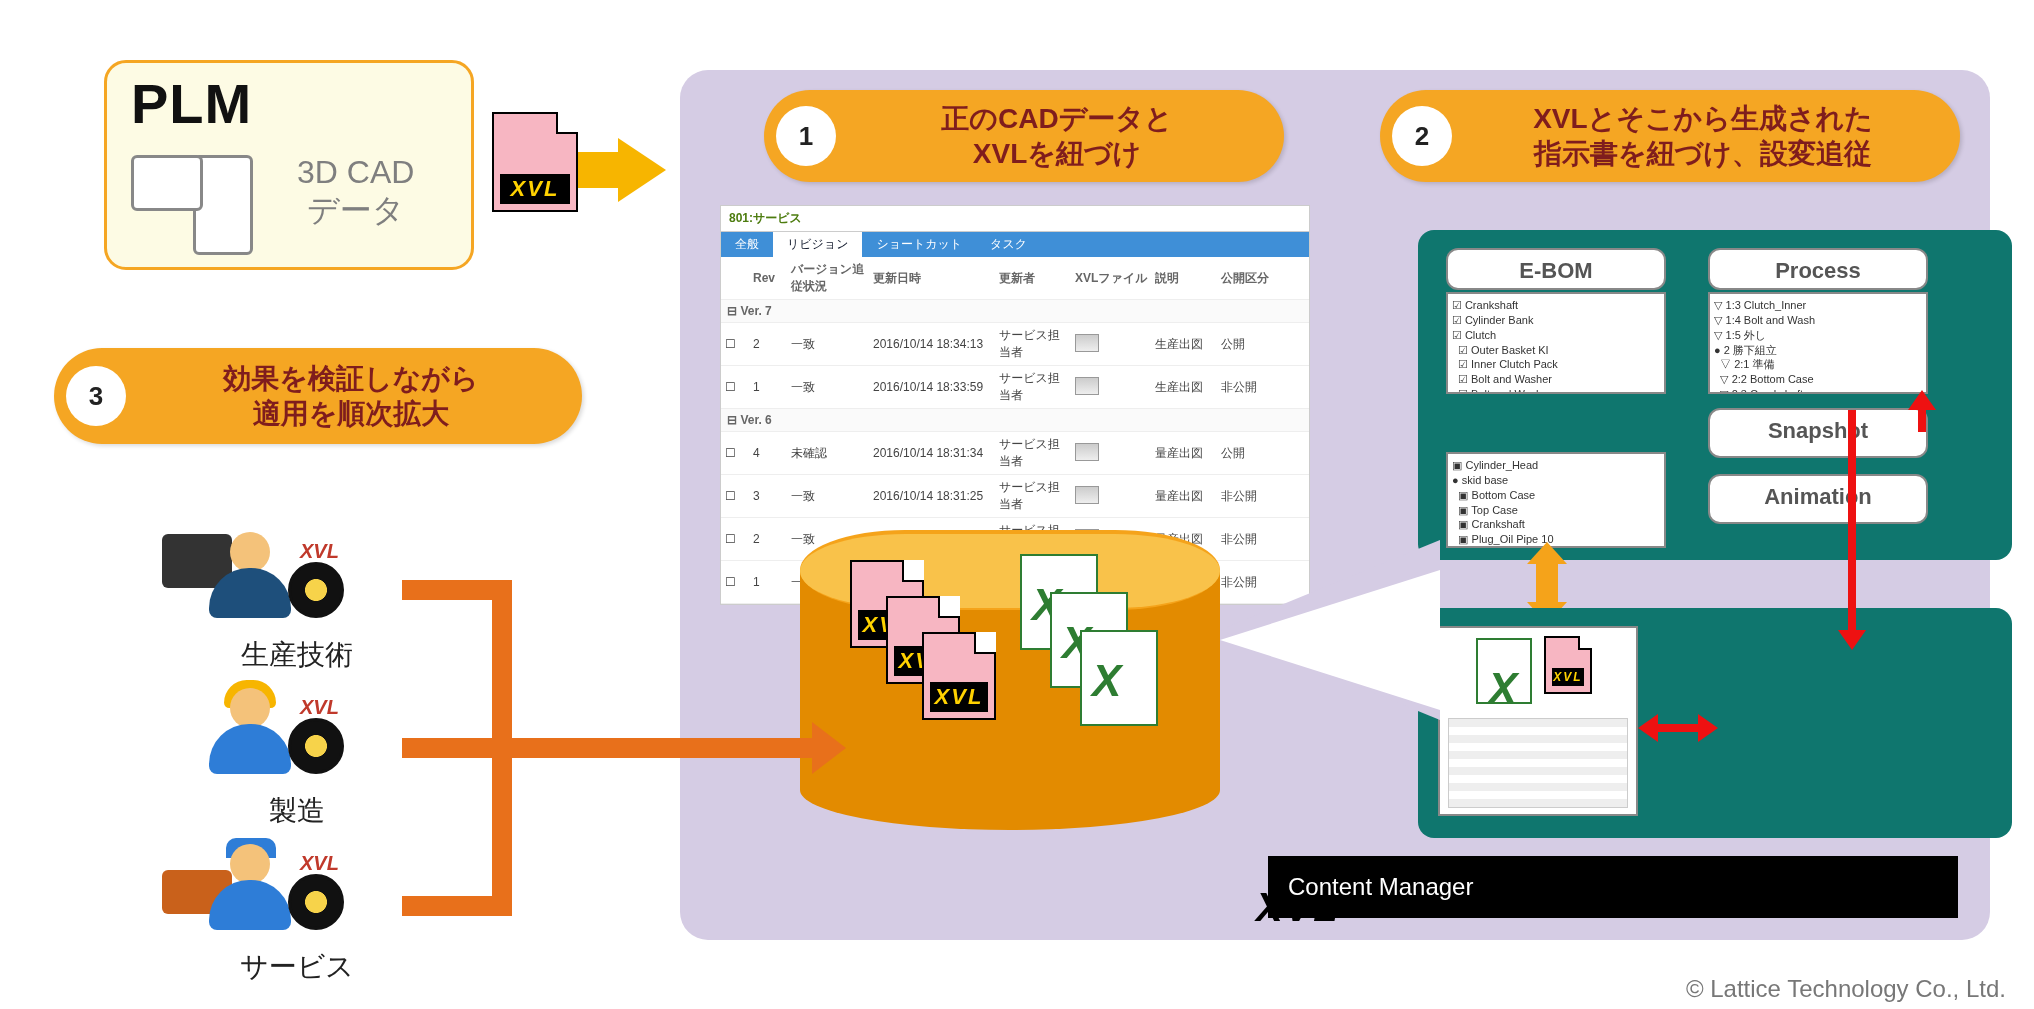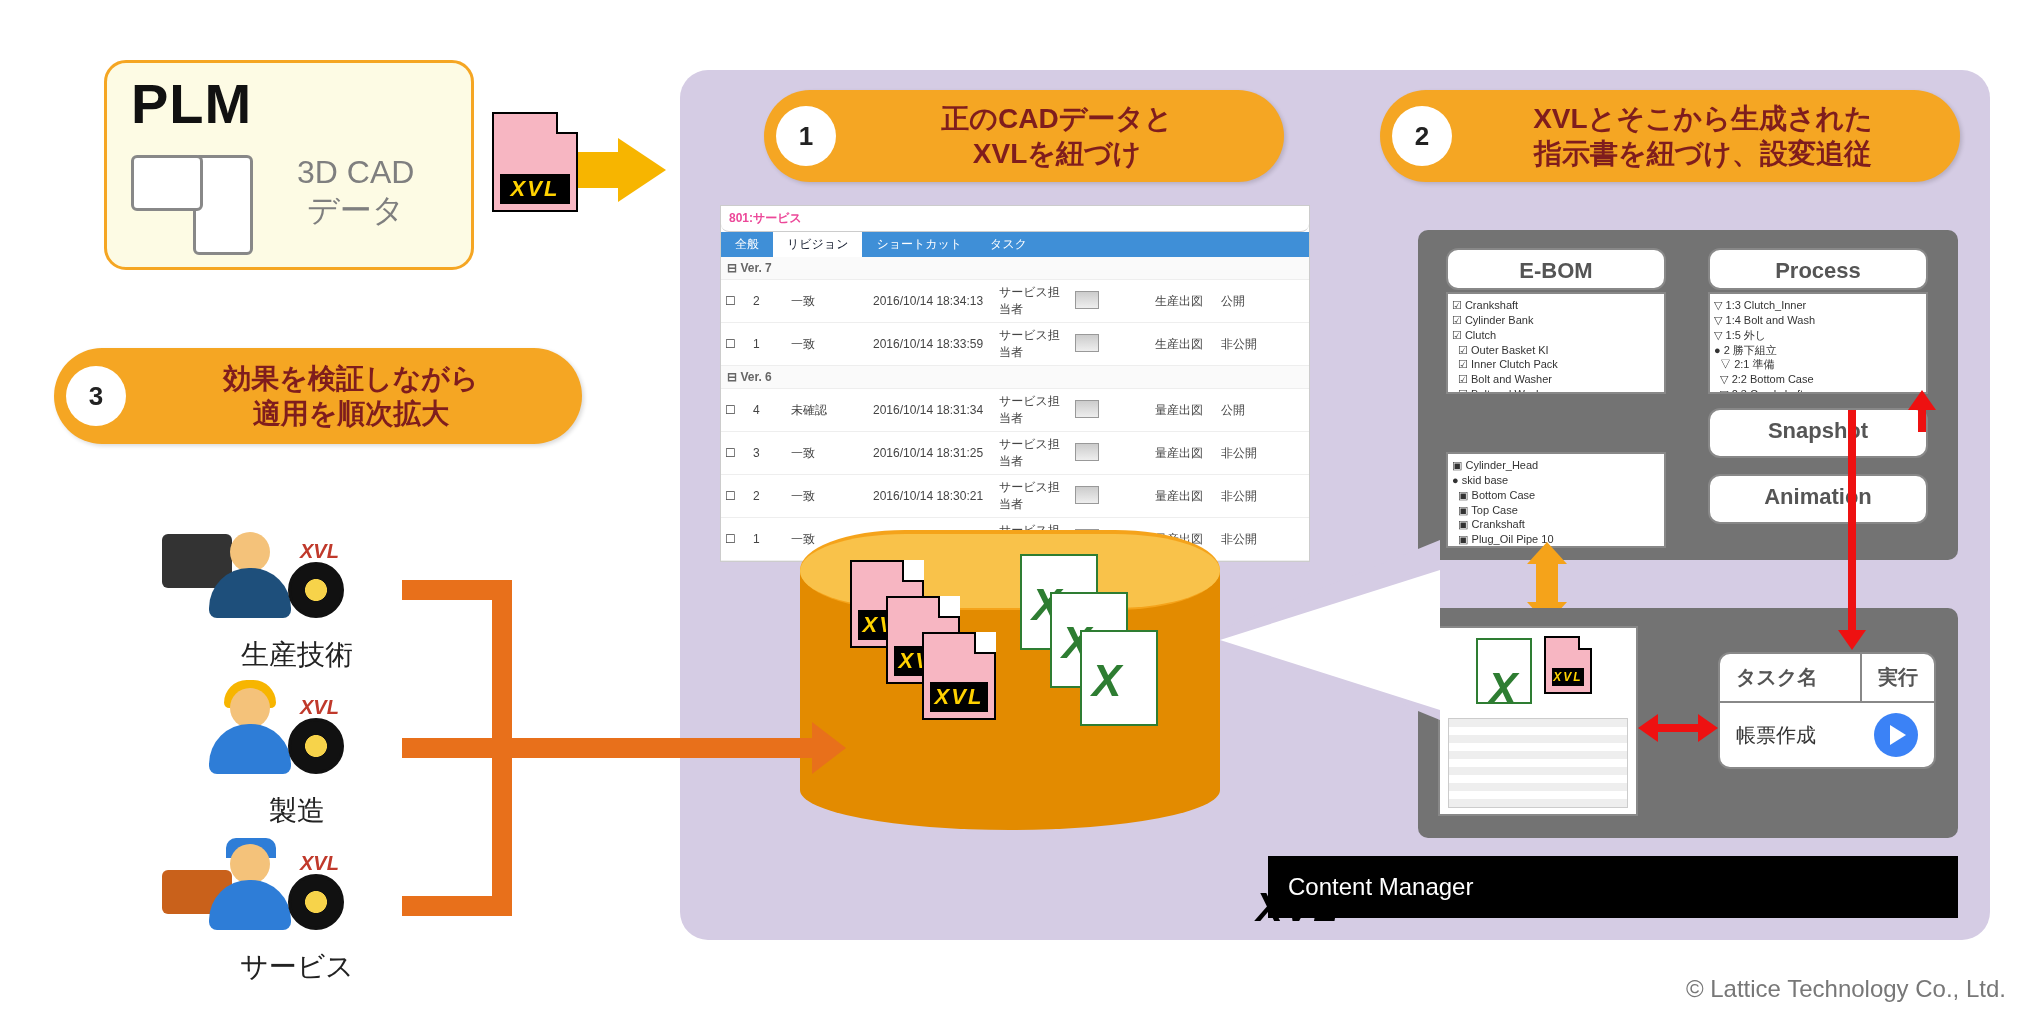--- a/index.html
+++ b/index.html
@@ -145,25 +145,24 @@
   .table-mock{
     position:absolute;
     left: 40px; top: 135px;
     width: 590px;
     background:#fff;
     border:1px solid #ccc;
     font-size:12px;
   }
   .tm-title{
     background:#fff;
-    color:#ec4899;
+    color:#4d7c0f;
     padding:4px 8px;
     font-weight:700;
     border-bottom:1px solid #ccc;
-    border-radius:8px;
   }
   .tm-tabs{
     background:#3F8FD7;
     color:#fff;
     display:flex;
   }
   .tm-tabs span{
     padding:4px 14px;
   }
   .tm-tabs .active{
@@ -238,25 +237,25 @@
   }
 
   
   .tasks-panel{
     position:absolute;
     right: 32px; top: 160px;
     width: 540px; height: 660px;
     background:#D5CCE4;
   }
   .tasks-upper, .tasks-lower{
-    background:#737373;
-    border-radius:10px;
+    background:#0f766e;
+    border-radius:16px;
     position:absolute;
     left:0;
-    width:540px;
+    width:594px;
   }
   .tasks-upper{ top:0; height:330px; }
   .tasks-lower{ top:378px; height:230px; }
 
   .task-card{
     position:absolute;
     background:#fff;
     border:2px solid #888;
     border-radius:12px;
     text-align:center;
@@ -494,20 +493,30 @@
     </div>
   </div>
 
   <div class="table-mock">
     <div class="tm-title">801:サービス</div>
     <div class="tm-tabs">
       <span>全般</span>
       <span class="active">リビジョン</span>
       <span>ショートカット</span>
       <span>タスク</span>
+    </div>
+    <div class="tm-head">
+      <span></span>
+      <span>Rev</span>
+      <span>バージョン追従状況</span>
+      <span>更新日時</span>
+      <span>更新者</span>
+      <span>XVLファイル</span>
+      <span>説明</span>
+      <span>公開区分</span>
     </div>
     <div id="tbody">
         <div class="tm-group">⊟ Ver. 7</div>
         <div class="tm-row">
           <span>☐</span>
           <span>2</span>
           <span>一致</span>
           <span>2016/10/14 18:34:13</span>
           <span>サービス担当者</span>
           <span><span class="thumb-cell"></span></span>
@@ -631,30 +640,20 @@
         <div class="excel-icon" style="left:36px;top:10px;width:56px;height:66px;"></div>
         <div class="xvl-fileicon" style="position:absolute;left:104px;top:8px;width:48px;height:58px;">
             <div class="dogear" style="width:14px;height:14px;"></div>
             <div class="band" style="font-size:12px;">XVL</div>
           </div>
         <div style="position:absolute;left:8px;top:90px;right:8px;height:90px;background:repeating-linear-gradient(#eee,#eee 8px,#fff 8px,#fff 16px);border:1px solid #ccc;"></div>
       </div>
 
       <div class="arrow red-horiz" style="left:240px;top:116px;width:40px;"></div>
 
-      <div class="task-run" style="left:300px;top:44px;width:218px;">
-        <div class="hdr">
-          <div>タスク名</div>
-          <div>実行</div>
-        </div>
-        <div class="body">
-          <span>帳票作成</span>
-          <span class="play-btn"></span>
-        </div>
-      </div>
     </div>
 
     <div class="arrow red-down" style="left:430px;top:180px;height:220px;"></div>
     <div class="arrow red-down up" style="left:500px;top:180px;height:22px;"></div>
   </div>
 
   <div class="cm-logo">
     <span>XVL</span><sup>®</sup>
   </div>
   <div class="cm-bar">

